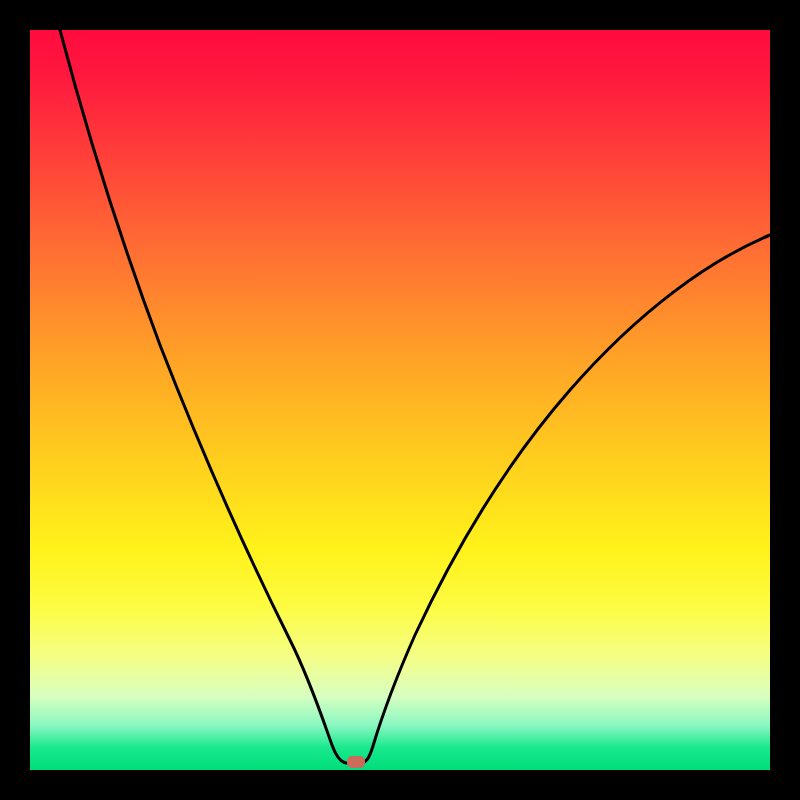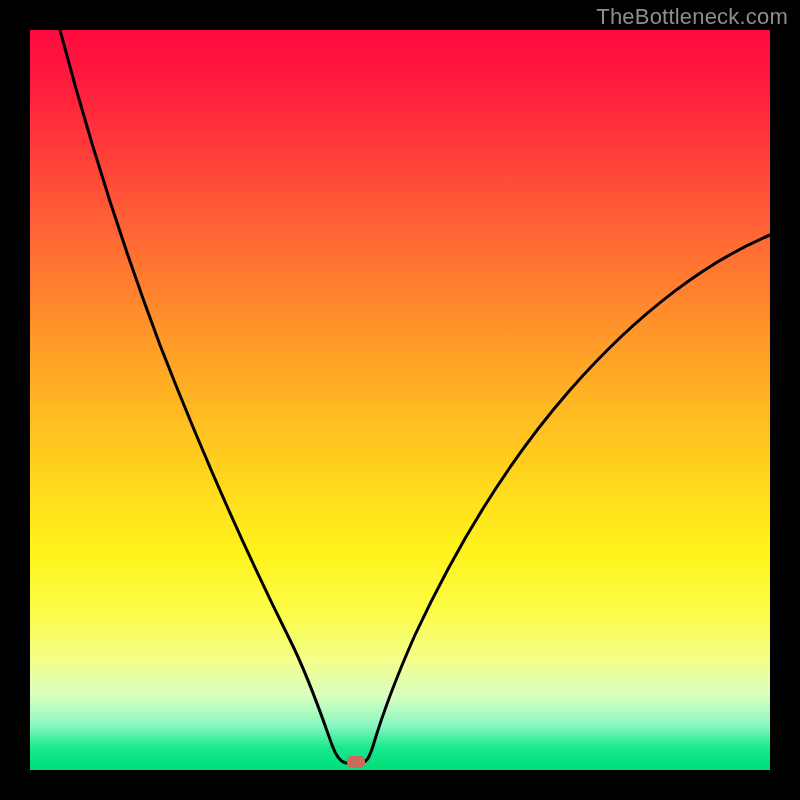--- a/index.html
+++ b/index.html
@@ -64,21 +64,20 @@
     width: 18px;
     height: 12px;
     border-radius: 5px;
     background: #cc6a5b;
   }
 </style>
 </head>
 <body>
 
 <div class="frame">
-  <div class="watermark">TheBottleneck.com</div>
 
   <div class="plot">
     <svg class="curve" viewBox="0 0 740 740" preserveAspectRatio="none">
       <path fill="none" stroke="#000" stroke-width="3" stroke-linecap="round" d="M 30 0
                C 55 95, 85 195, 130 315
                C 165 405, 210 510, 260 610
                C 280 650, 293 690, 302 715
                C 306 726, 310 732, 316 733
                L 330 733
                C 336 733, 339 729, 343 716

